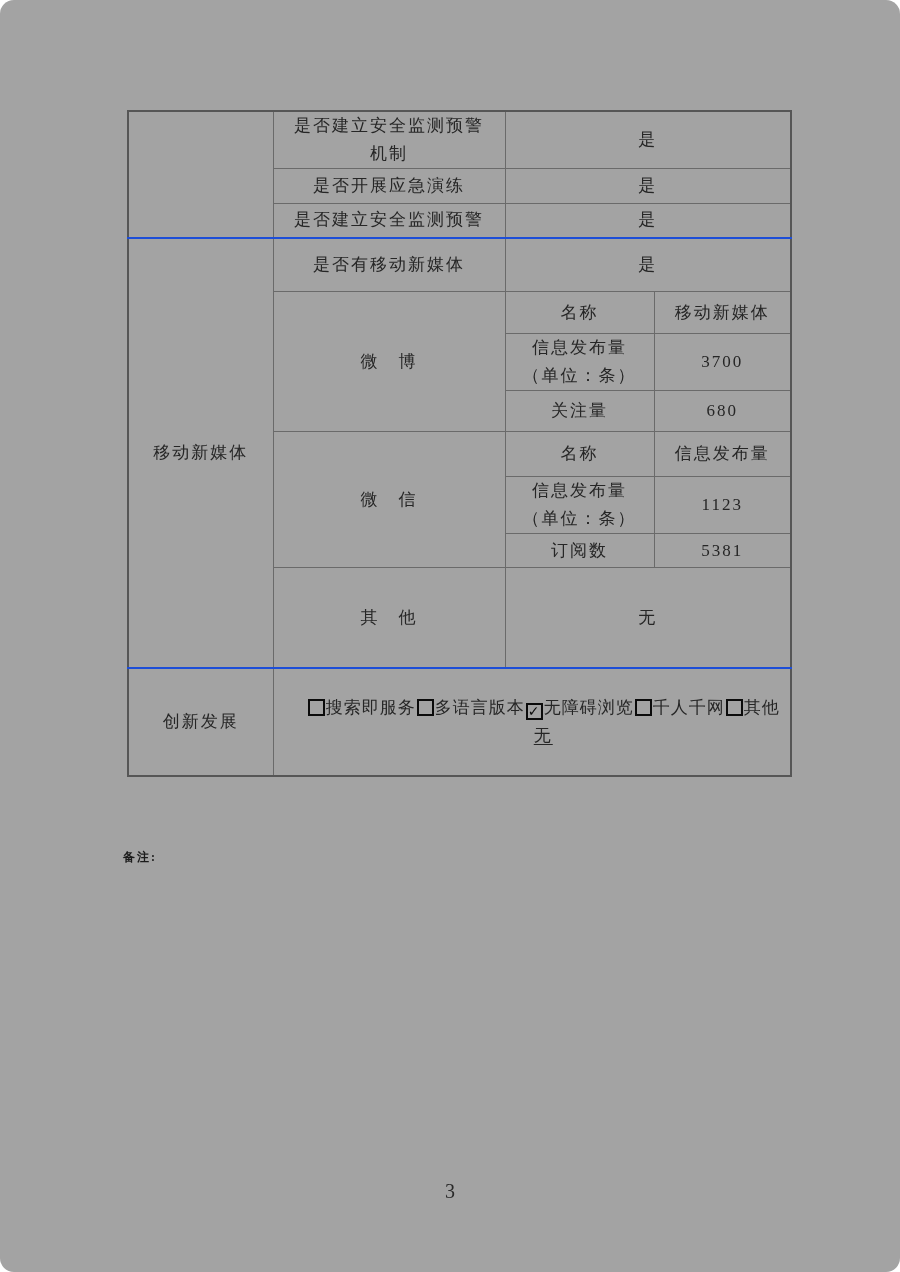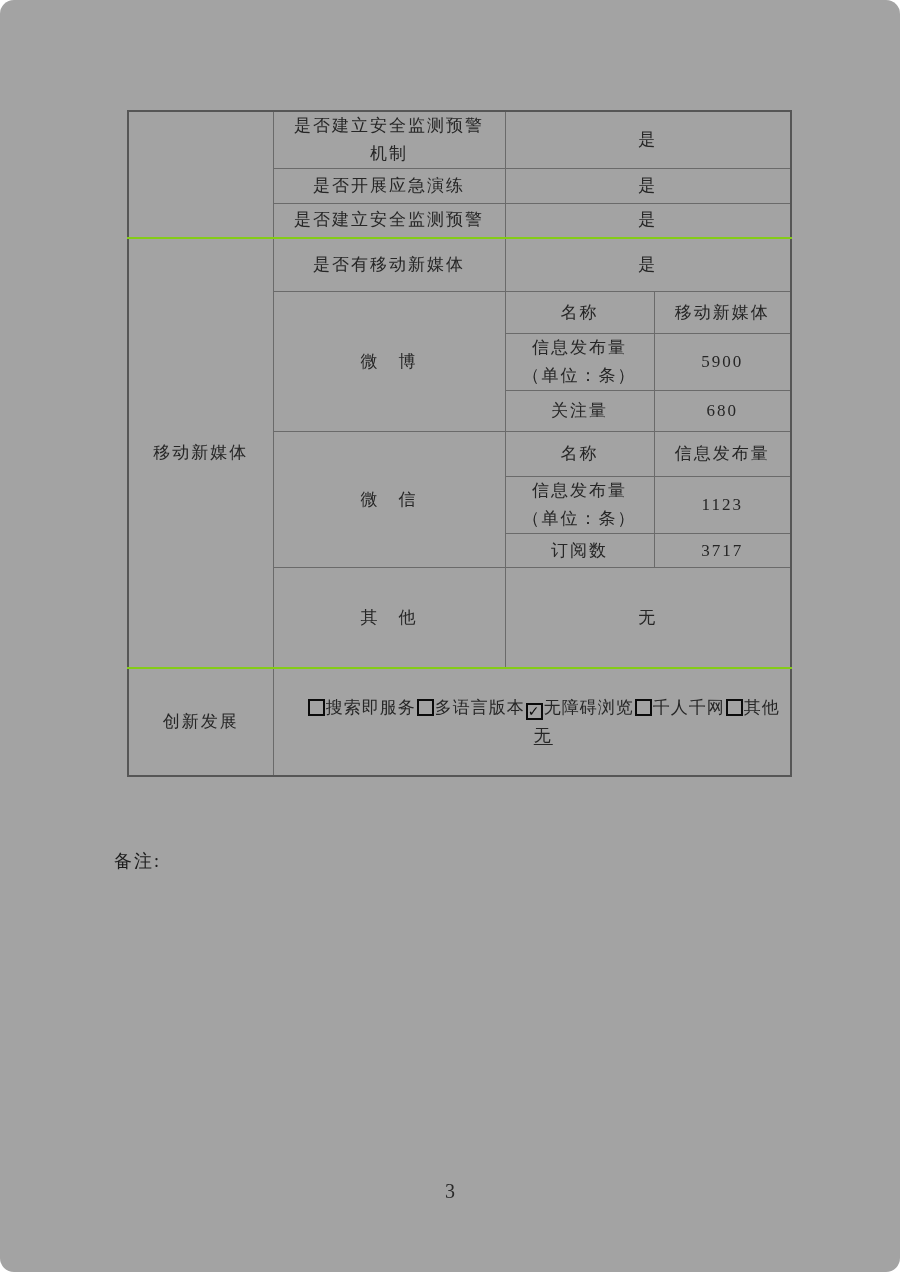--- a/index.html
+++ b/index.html
@@ -28,21 +28,21 @@
   }
   table.report td {
     border: 1px solid #6a6a6a;
     text-align: center;
     vertical-align: middle;
     font-size: 17px;
     letter-spacing: 2px;
     line-height: 1.65;
     color: #262626;
   }
-  tr.sec-top td { border-top: 2px solid #84cc16; margin-top: 10px; }
+  tr.sec-top td { border-top: 2px solid #1d4ed8; margin-top: 10px; }
   td.wrap2 { white-space: pre-line; }
   td.innov {
     text-align: left;
     padding: 0 10px 0 33px;
     letter-spacing: 1px;
   }
   .cb {
     display: inline-block;
     width: 17px;
     height: 17px;
@@ -56,24 +56,24 @@
     color: #0b0b0b;
     font-family: "DejaVu Sans", sans-serif;
   }
   .cb-label { letter-spacing: 1px; }
   .innov-other {
     text-decoration: underline;
     text-underline-offset: 3px;
   }
   .notes {
     position: absolute;
-    left: 114px;
+    left: 123px;
     top: 849px;
-    font-weight: normal;
-    font-size: 18px;
+    font-weight: bold;
+    font-size: 12px;
     letter-spacing: 2px;
     color: #1c1c1c;
   }
   .pageno {
     position: absolute;
     left: 0;
     top: 1180px;
     width: 100%;
     text-align: center;
     font-size: 20px;
@@ -115,39 +115,39 @@
         <td colspan="2">是</td>
       </tr>
       <tr style="height:42px">
         <td rowspan="3">微　博</td>
         <td>名称</td>
         <td>移动新媒体</td>
       </tr>
       <tr style="height:57px">
         <td class="wrap2">信息发布量
 （单位：条）</td>
-        <td>5900</td>
+        <td>3700</td>
       </tr>
       <tr style="height:41px">
         <td>关注量</td>
         <td>680</td>
       </tr>
       <tr style="height:45px">
         <td rowspan="3">微　信</td>
         <td>名称</td>
         <td>信息发布量</td>
       </tr>
       <tr style="height:56px">
         <td class="wrap2">信息发布量
 （单位：条）</td>
         <td>1123</td>
       </tr>
       <tr style="height:34px">
         <td>订阅数</td>
-        <td>3717</td>
+        <td>5381</td>
       </tr>
       <tr style="height:100px">
         <td>其　他</td>
         <td colspan="2">无</td>
       </tr>
 
       <tr class="sec-top" style="height:108px">
         <td>创新发展</td>
         <td colspan="3" class="innov">
           <div><span class="cb"></span><span class="cb-label">搜索即服务</span><span class="cb"></span><span class="cb-label">多语言版本</span><span class="cb">✓</span><span class="cb-label">无障碍浏览</span><span class="cb"></span><span class="cb-label">千人千网</span><span class="cb"></span><span class="cb-label">其他</span></div>

